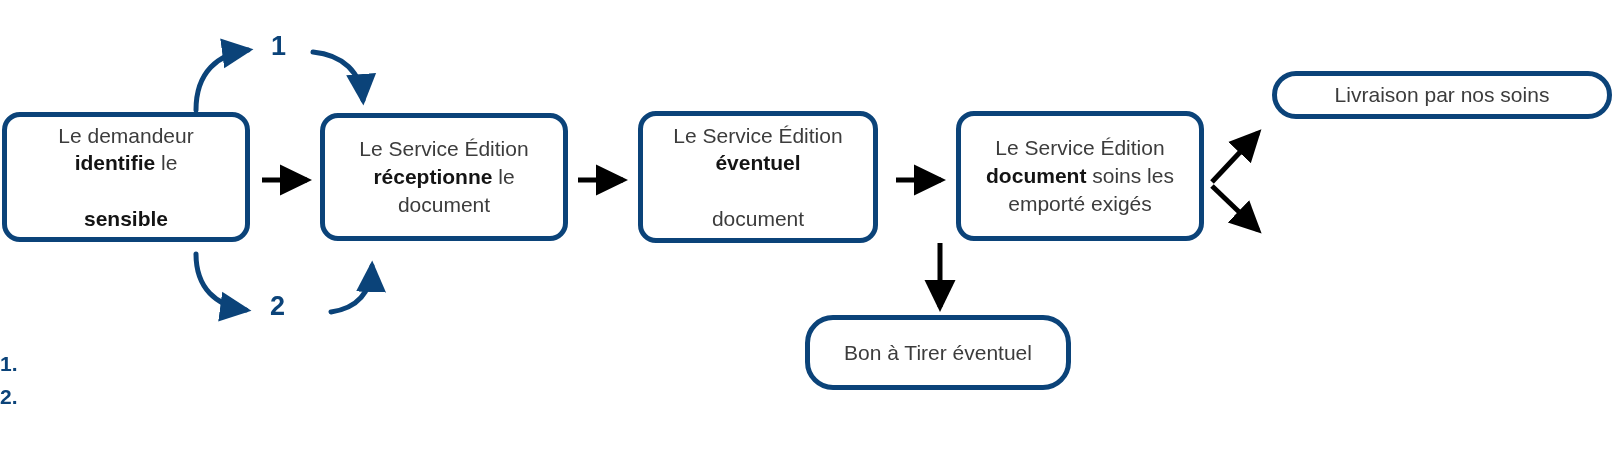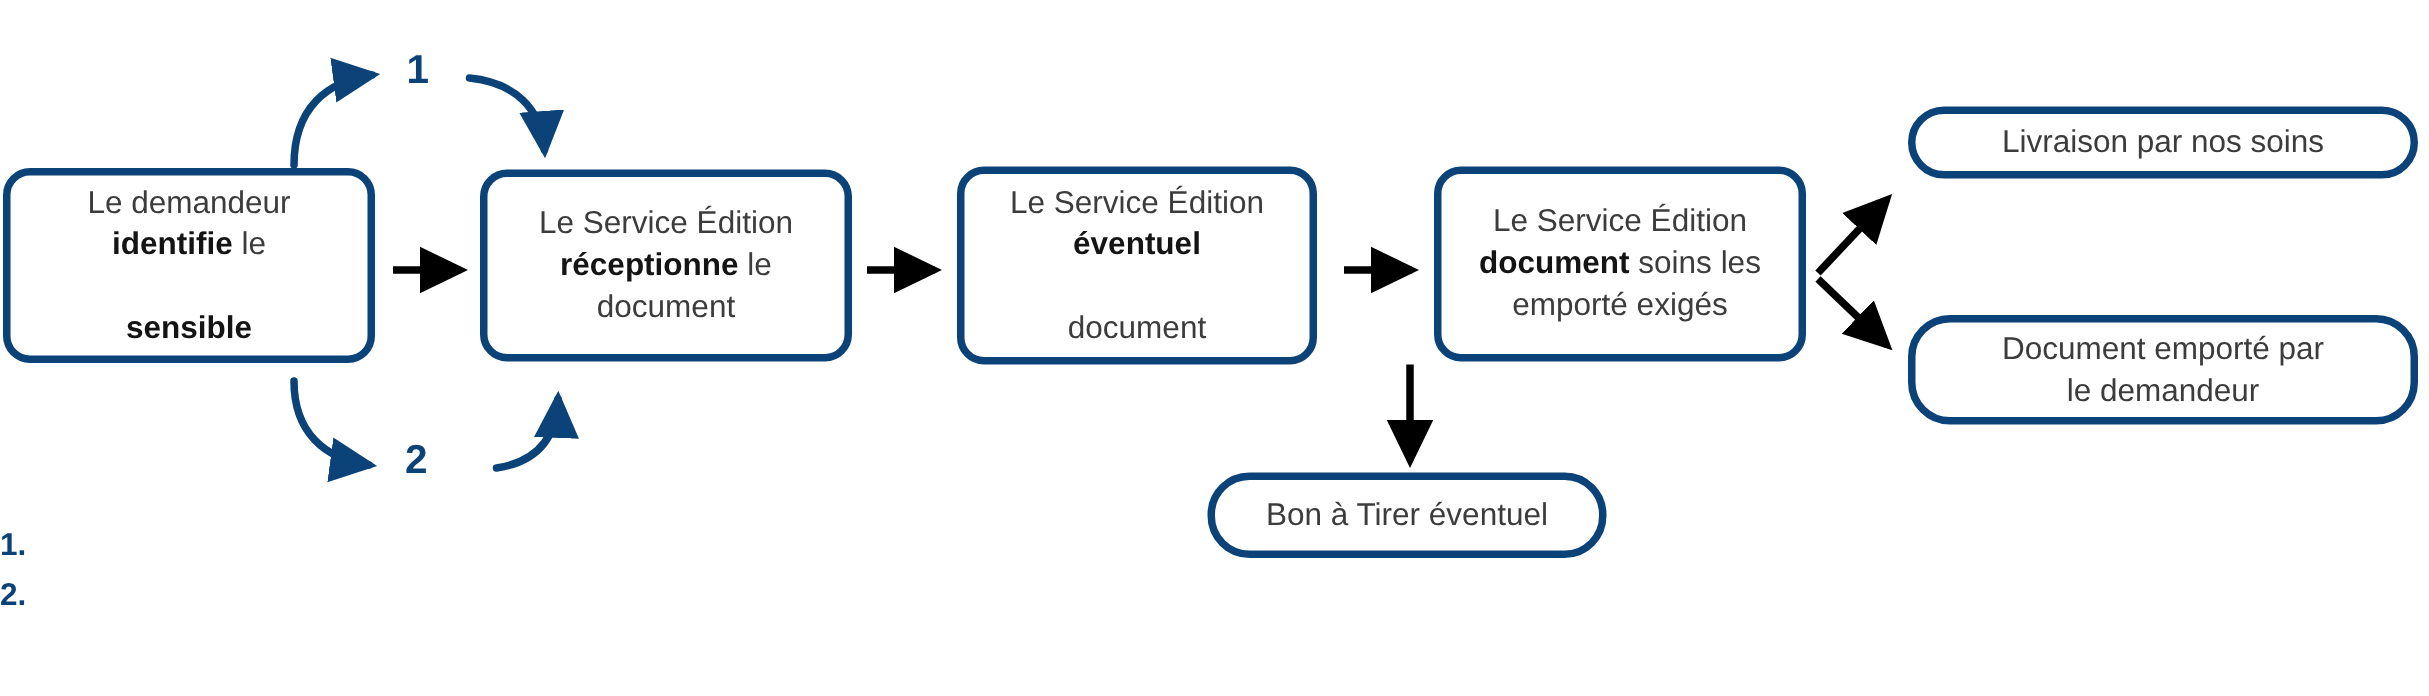--- a/index.html
+++ b/index.html
@@ -151,28 +151,22 @@
       <span>Le Service Édition</span><br>
       <b>document</b><span> soins les</span><br>
       <span>emporté exigés</span>
     </div>
   </div>
 
   <div class="node" style="left:1272px; top:71px; width:340px; height:48px; border-radius:28px;">
     <span>Livraison par nos soins</span>
   </div>
 
-  <div class="node" style="left:1272px; top:210px; width:340px; height:73px; border-radius:28px;">
-    <div>
-      <span>Document emporté par</span><br>
-      <span>le demandeur</span>
-    </div>
-  </div>
 
-  <div class="node" style="left:805px; top:315px; width:266px; height:57px; border-radius:28px;">
+  <div class="node" style="left:805px; top:315px; width:266px; height:75px; border-radius:28px;">
     <span>Bon à Tirer éventuel</span>
   </div>
 
   <div class="loop-num" style="left:271px; top:33px;">1</div>
   <div class="loop-num" style="left:270px; top:293px;">2</div>
 
   <div class="footnotes">
     <div class="fn-row">
       <span class="fn-marker">1.</span>
     </div>

